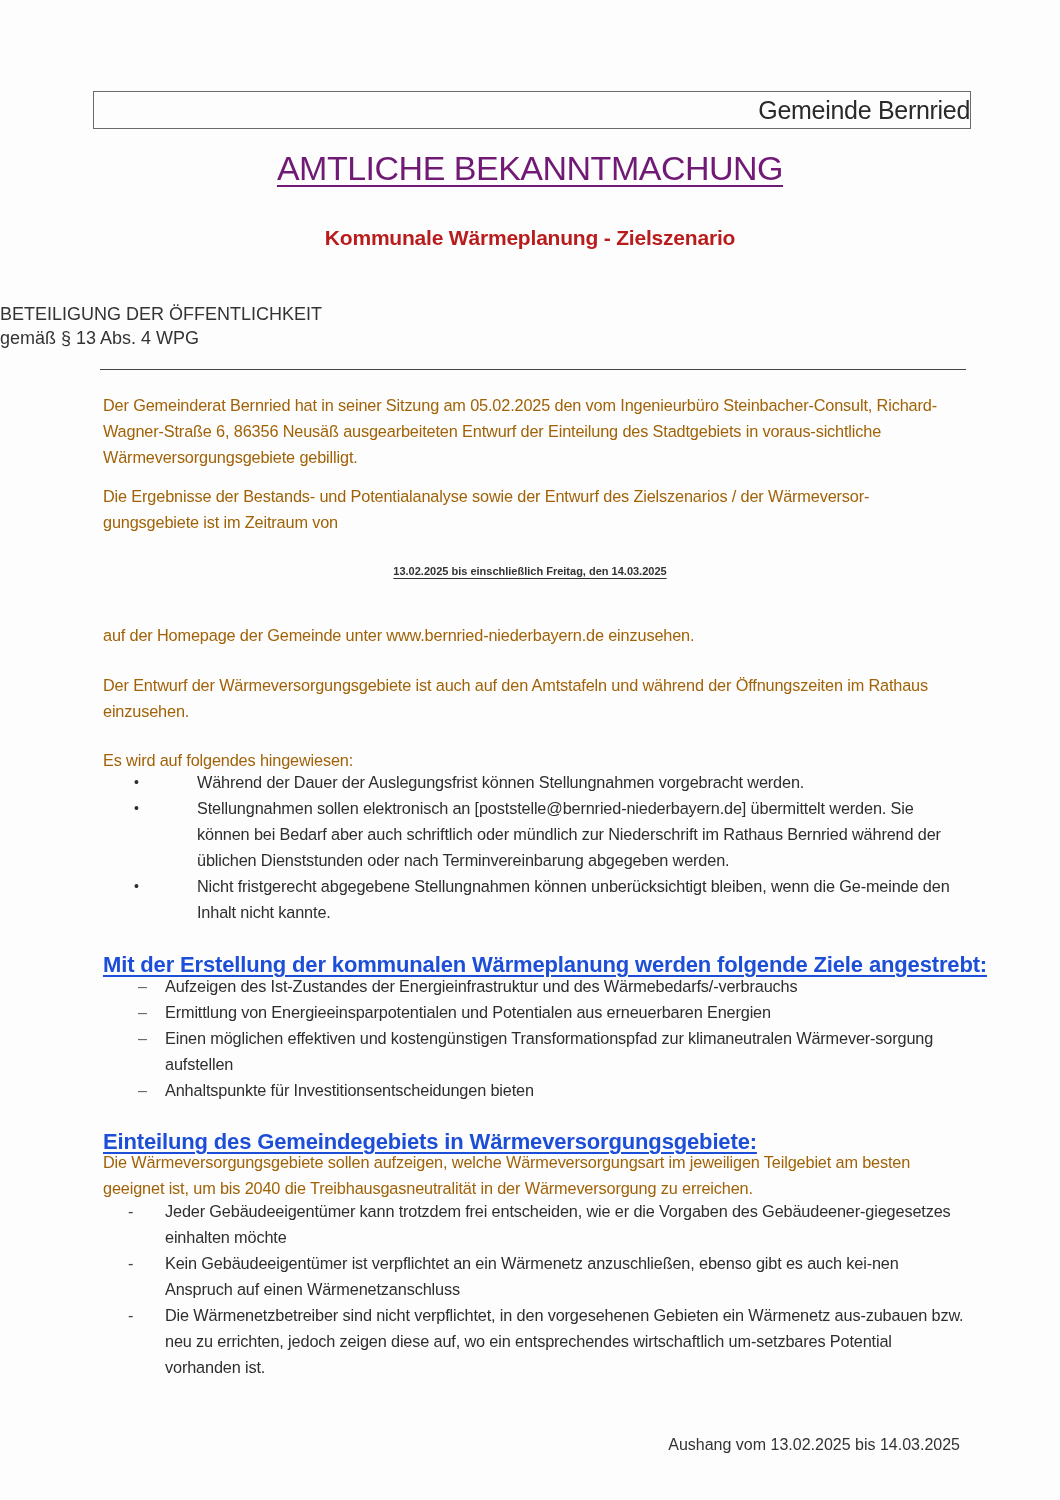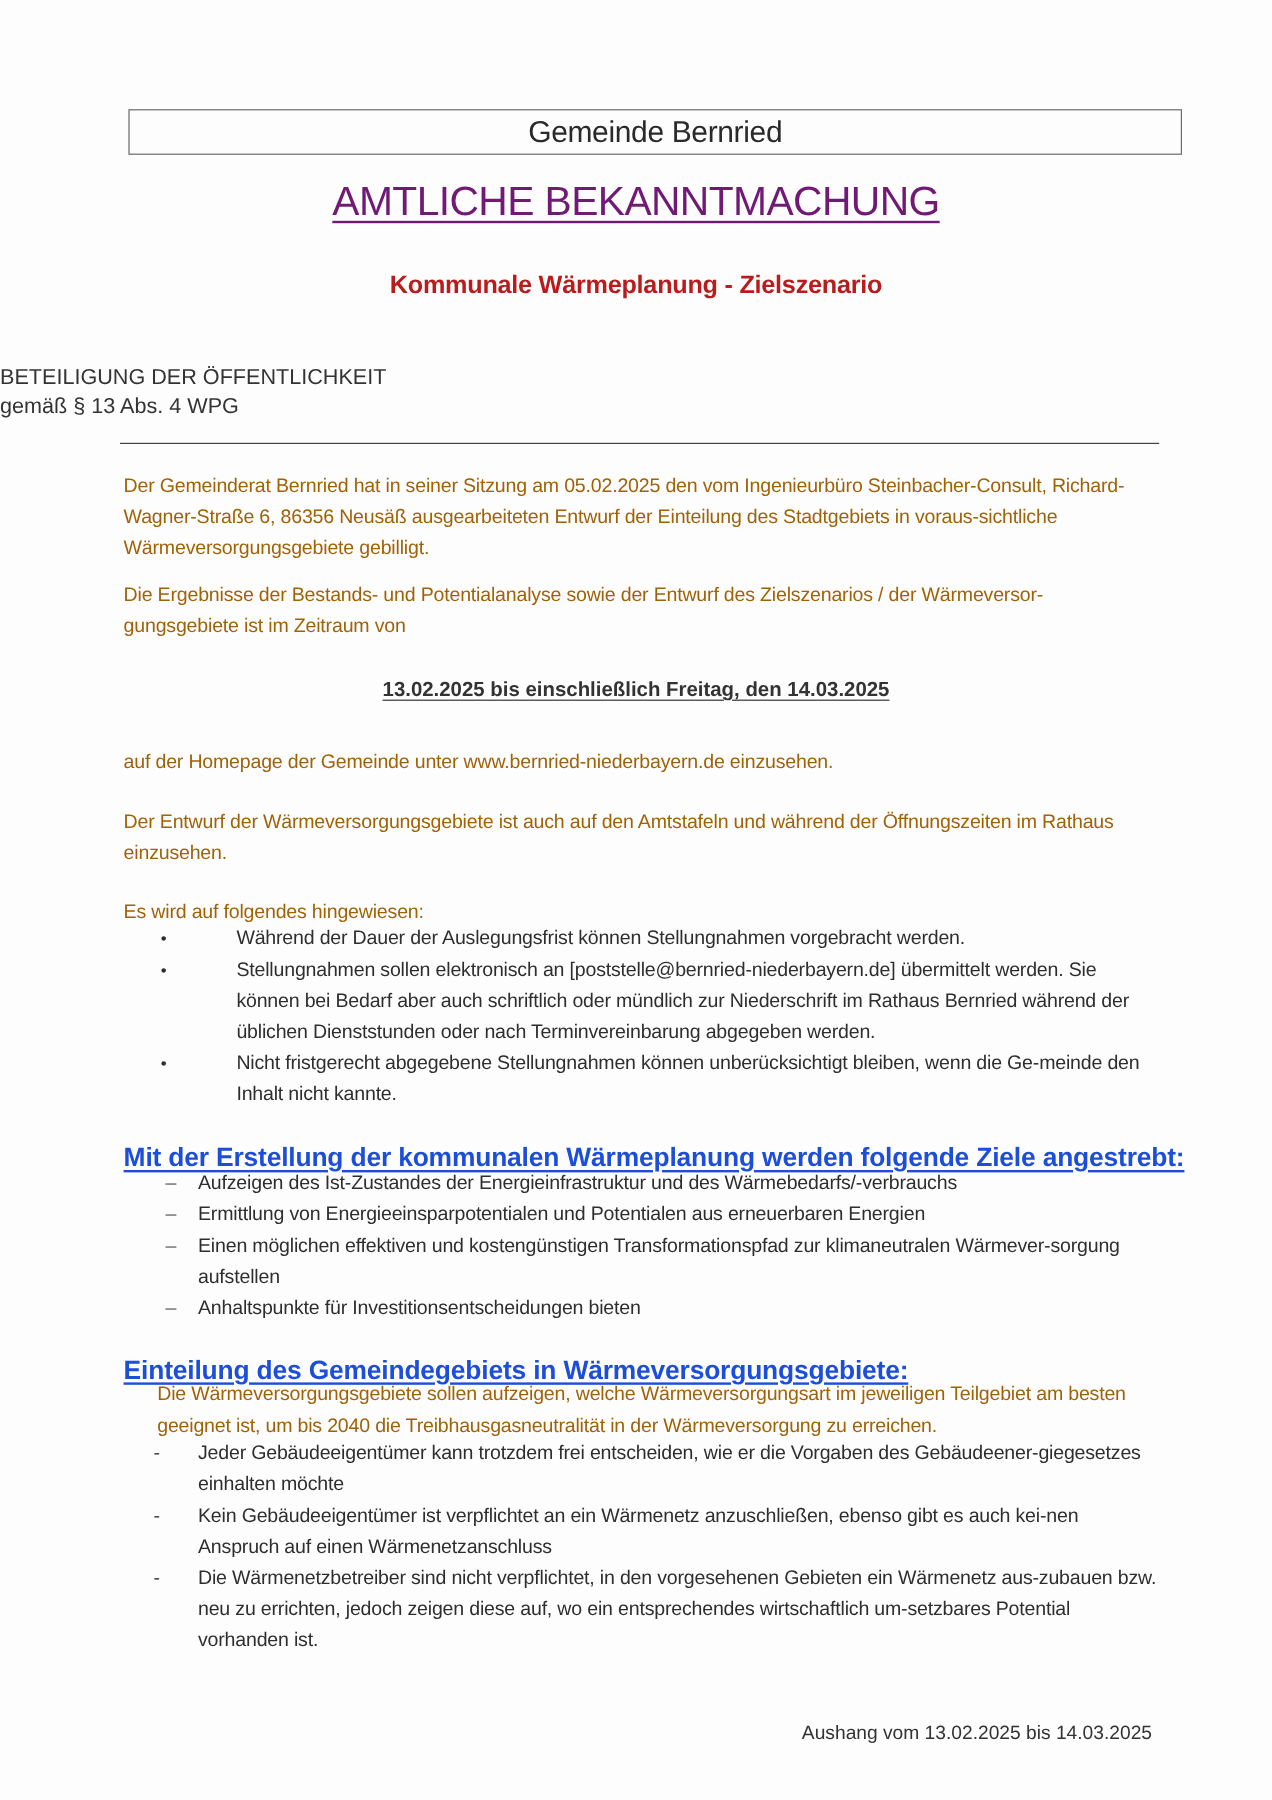--- a/index.html
+++ b/index.html
@@ -23,22 +23,21 @@
       background: #fdfdfd;
     }
     .header-box {
       position: absolute;
       left: 93px;
       top: 91px;
       width: 878px;
       height: 38px;
       border: 1.5px solid #6a6a6a;
       box-sizing: border-box;
-      text-align: center;
-      margin-left: 14px;
+      text-align: right;
     }
     .header-box span {
       display: block;
       font-size: 25px;
       line-height: 36px;
       color: #2a2a2a;
       letter-spacing: -0.3px;
     }
     .title {
       position: absolute;
@@ -93,21 +92,21 @@
       line-height: 26px;
       color: #a16207;
       letter-spacing: -0.15px;
       margin: 0;
     }
     .center-bold {
       position: absolute;
       left: 0;
       width: 1060px;
       text-align: center;
-      font-size: 17px;
+      font-size: 11px;
       font-weight: bold;
       color: #333;
     }
     .center-bold span {
       text-decoration: underline;
       text-underline-offset: 3px;
     }
     .section-heading {
       position: absolute;
       left: 103px;
@@ -235,21 +234,21 @@
       <span>Einen möglichen effektiven und kostengünstigen Transformationspfad zur klimaneutralen Wärmever-sorgung aufstellen</span>
     </li>
     <li>
       <span class="marker">–</span>
       <span>Anhaltspunkte für Investitionsentscheidungen bieten</span>
     </li>
   </ul>
 
   <div class="section-heading" style="top:1129px;">Einteilung des Gemeindegebiets in Wärmeversorgungsgebiete:</div>
 
-  <p class="para" style="top:1149px;margin-left:28px;">Die Wärmeversorgungsgebiete sollen aufzeigen, welche Wärmeversorgungsart im jeweiligen Teilgebiet am besten geeignet ist, um bis 2040 die Treibhausgasneutralität in der Wärmeversorgung zu erreichen.</p>
+  <p class="para" style="top:1149px;">Die Wärmeversorgungsgebiete sollen aufzeigen, welche Wärmeversorgungsart im jeweiligen Teilgebiet am besten geeignet ist, um bis 2040 die Treibhausgasneutralität in der Wärmeversorgung zu erreichen.</p>
 
   <ul class="list hyphens" style="top:1198px;">
     <li>
       <span class="marker">-</span>
       <span>Jeder Gebäudeeigentümer kann trotzdem frei entscheiden, wie er die Vorgaben des Gebäudeener-giegesetzes einhalten möchte</span>
     </li>
     <li>
       <span class="marker">-</span>
       <span>Kein Gebäudeeigentümer ist verpflichtet an ein Wärmenetz anzuschließen, ebenso gibt es auch kei-nen Anspruch auf einen Wärmenetzanschluss</span>
     </li>

